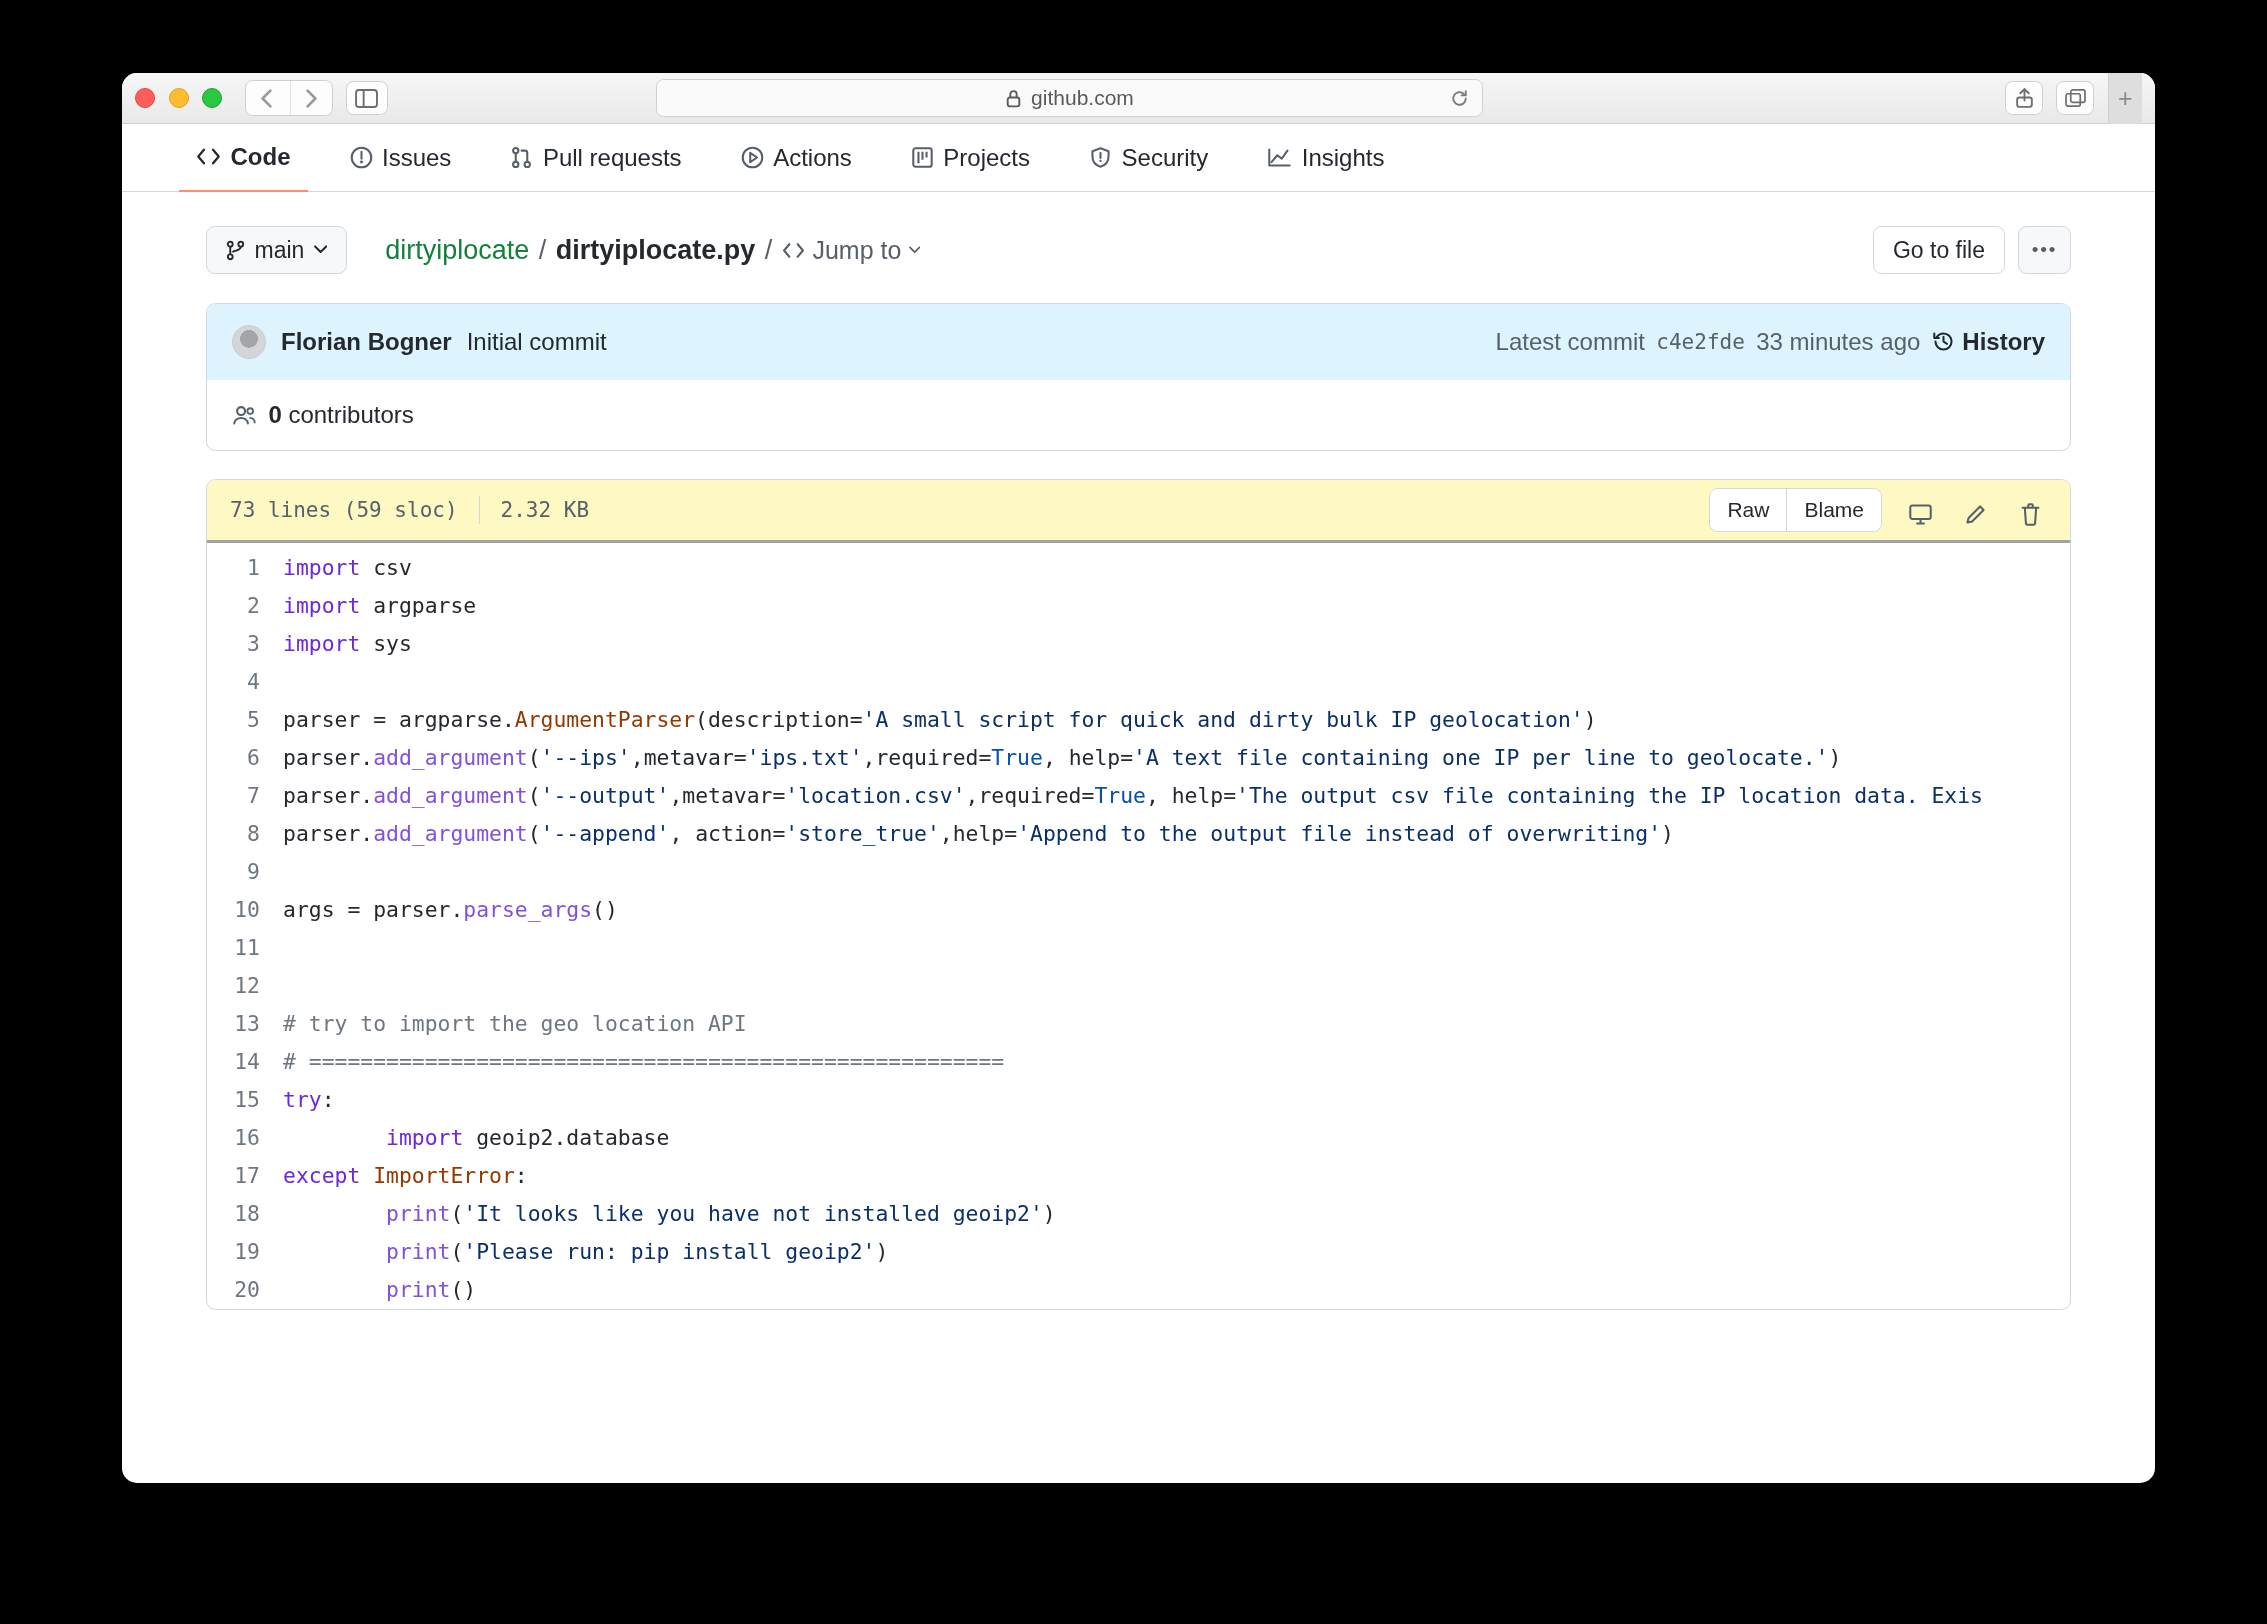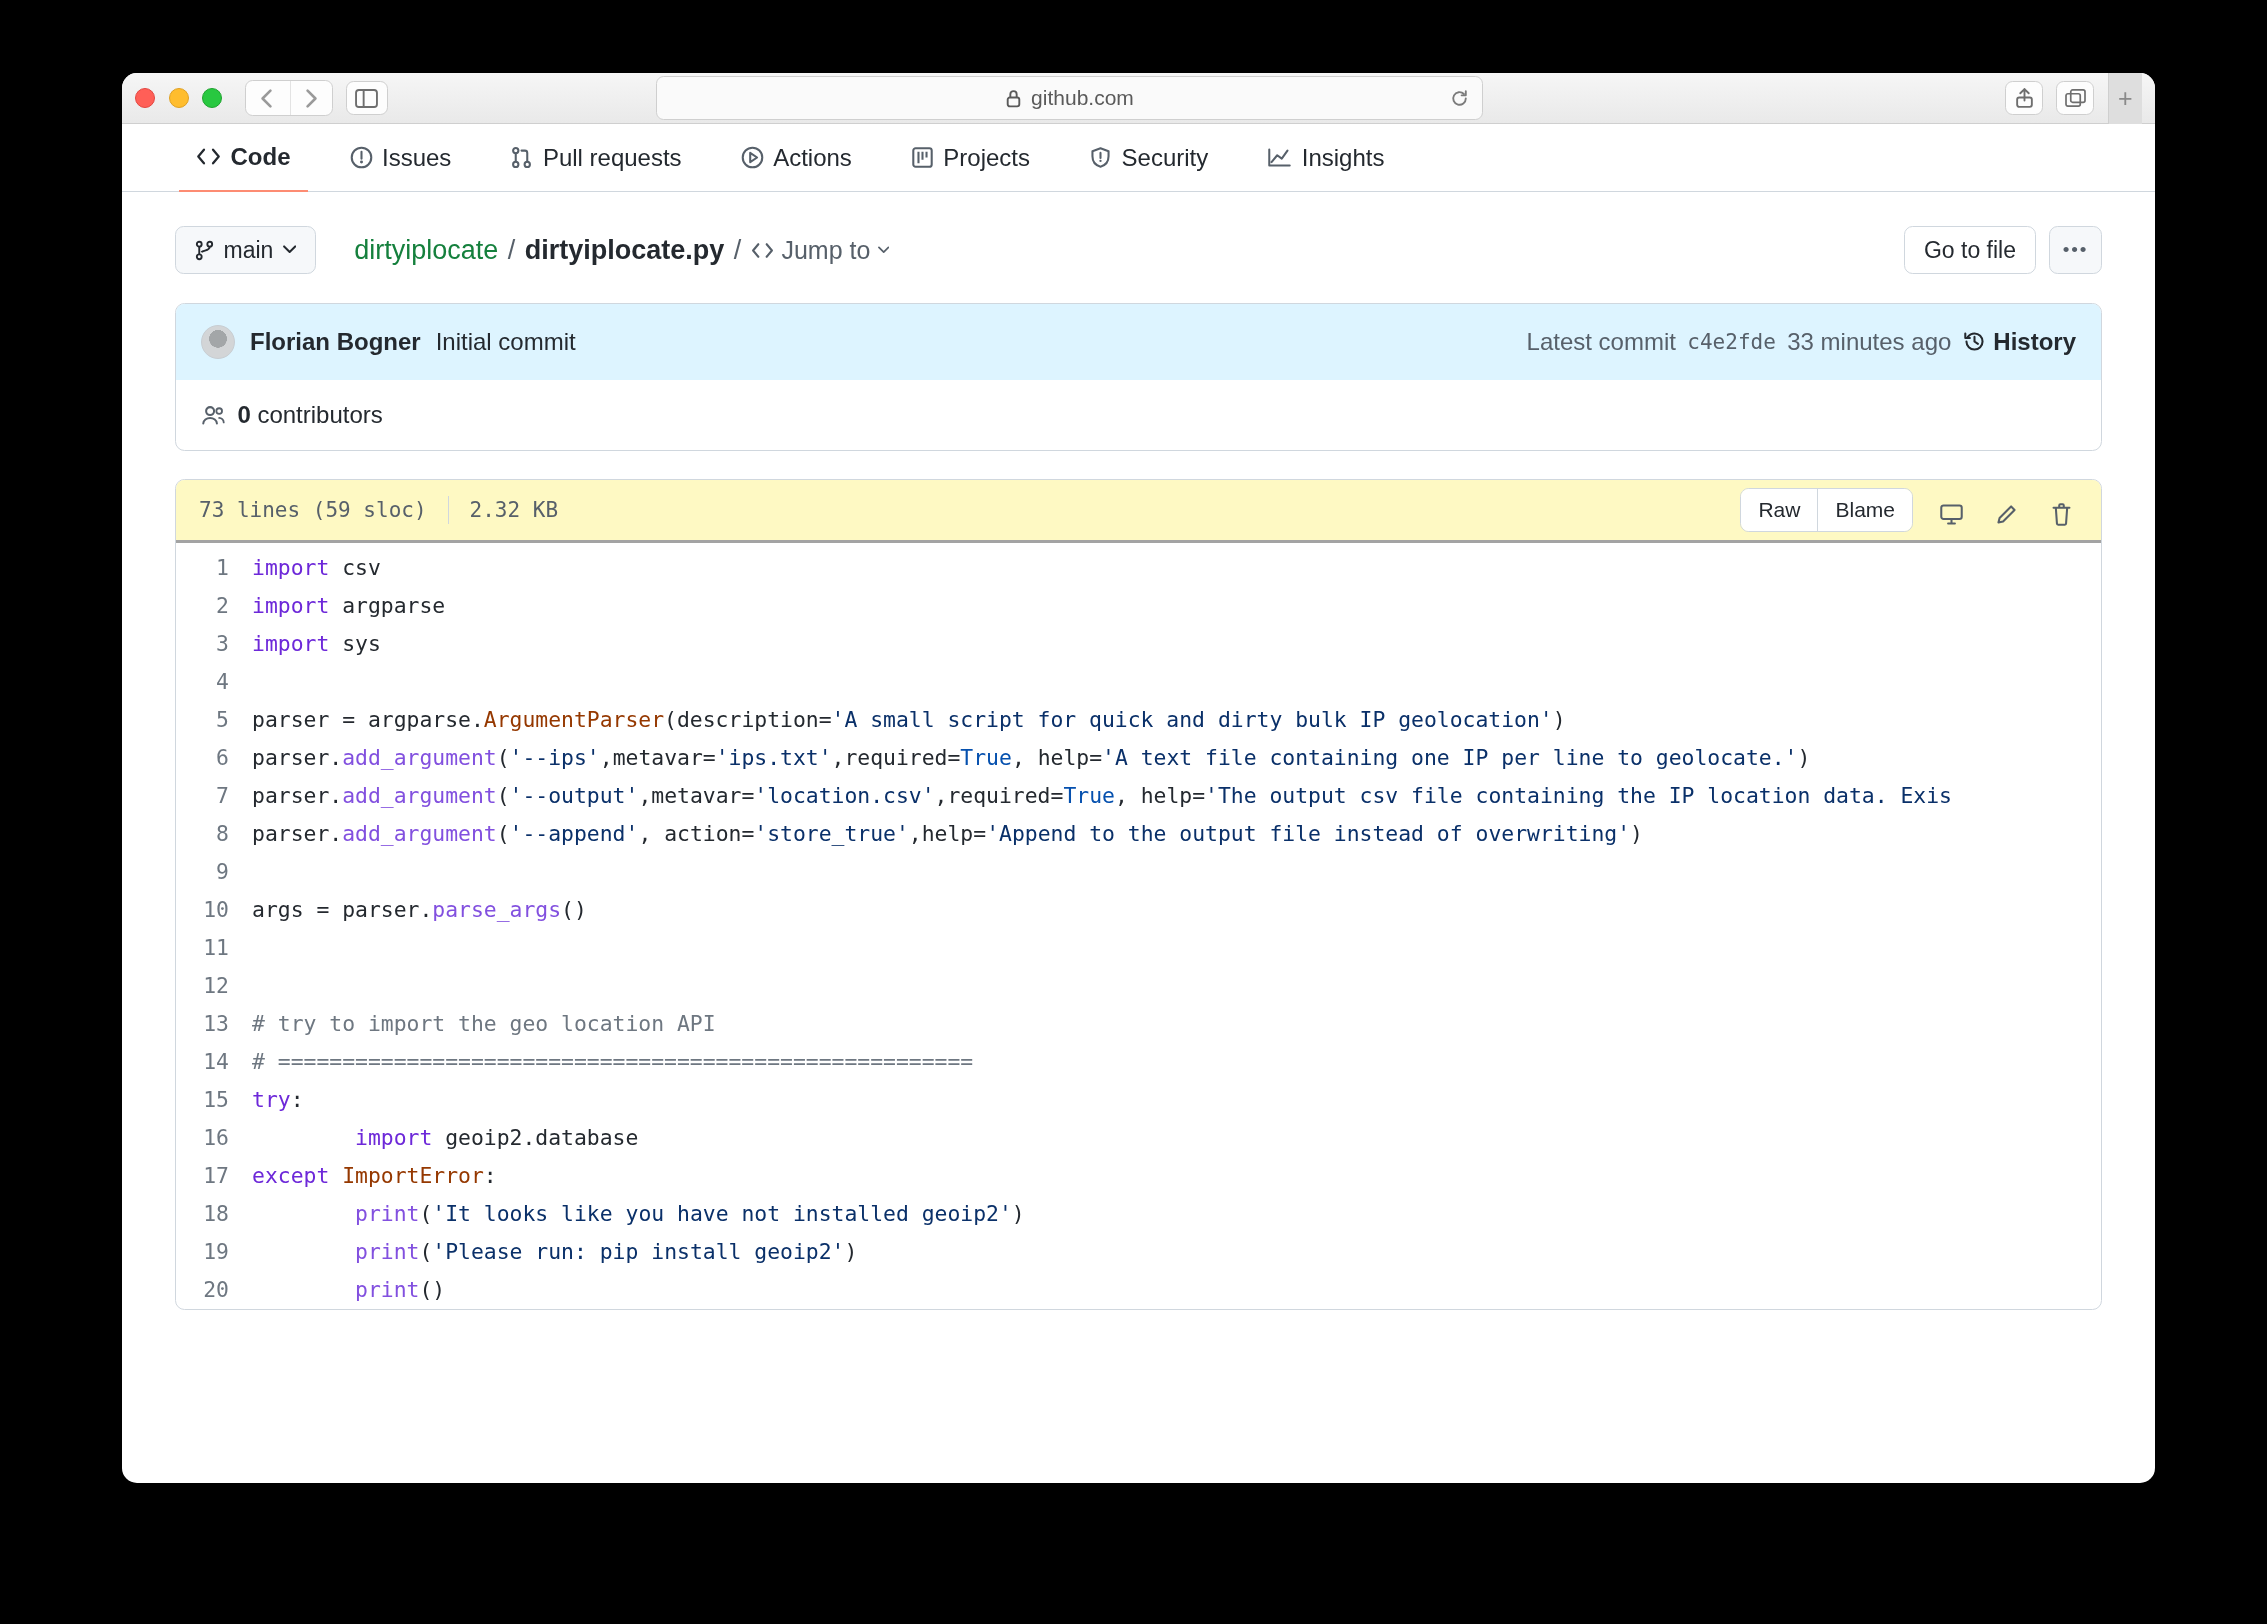--- a/index.html
+++ b/index.html
@@ -26,36 +26,36 @@
 }
 .traffic { display: flex; gap: 13.3px; margin-right: 9.5px; }
 .dot { width: 20px; height: 20px; border-radius: 50%; }
 .dot.red{background:#ff5f57;border:1px solid #e24640;}
 .dot.yellow{background:#ffbd2e;border:1px solid #dfa023;}
 .dot.green{background:#28c840;border:1px solid #1fa32f;}
 .nav-btns{display:flex;gap:1.9px;background:#fdfdfd;border:1px solid #cfcfcf;border-radius:7.6px;overflow:hidden;}
 .nav-btn{width:42px;height:34px;display:flex;align-items:center;justify-content:center;color:#9a9a9a;}
 .nav-btn + .nav-btn{border-left:1px solid #e3e3e3;}
 .sidebar-btn{width:42px;height:34px;border:1px solid #cfcfcf;border-radius:7.6px;display:flex;align-items:center;justify-content:center;color:#6e6e6e;background:#fdfdfd;}
-.addressbar{flex:0 0 827px;height:44px;margin-left:auto;margin-right:auto;background:#fafafa;border:1px solid #cfcfcf;border-radius:7.6px;display:flex;align-items:center;justify-content:center;color:#5a5a5a;font-size:21px;position:relative;}
+.addressbar{flex:0 0 827px;height:38px;margin-left:auto;margin-right:auto;background:#fafafa;border:1px solid #cfcfcf;border-radius:7.6px;display:flex;align-items:center;justify-content:center;color:#5a5a5a;font-size:21px;position:relative;}
 .addressbar .lock{margin-right:9.5px;}
 .addressbar .refresh{position:absolute;right:11.4px;color:#7b7b7b;}
 .tb-right{display:flex;gap:13.3px;margin-left:auto;align-items:center;}
 .tb-icon{width:38px;height:34px;border:1px solid #cfcfcf;border-radius:7.6px;display:flex;align-items:center;justify-content:center;color:#6e6e6e;background:#fdfdfd;}
 .newtab{width:34px;height:51px;display:flex;align-items:center;justify-content:center;color:#8a8a8a;font-size:25px;background:#dedede;border-left:1px solid #cfcfcf;}
 
 
 .repo-nav{height:68px;border-bottom:1px solid #d0d7de;display:flex;align-items:center;gap:25px;padding:0 57px;}
 .tab{display:flex;align-items:center;gap:9.5px;padding:0 17px;height:68px;color:#24292f;font-size:24px;cursor:pointer;}
 .tab .ico{color:#57606a;}
 .tab.active{font-weight:600;border-bottom:2.9px solid #fd8c73;height:68px;}
 .tab.active .ico{color:#24292f;}
 
 
-.page{padding:34px 53px;}
+.page{padding:34px 84px;}
 
 
 .row1{display:flex;align-items:center;gap:19px;}
 .btn{display:inline-flex;align-items:center;gap:9.5px;height:48px;padding:0 19px;border:1px solid #d0d7de;border-radius:8.6px;background:#f6f8fa;font-size:23px;color:#24292f;cursor:pointer;}
 .path{font-size:27px;color:#24292f;display:flex;align-items:center;gap:9.5px;}
 .path a{color:#15803d;text-decoration:none;}
 .path .sep{color:#57606a;}
 .path .file{font-weight:600;}
 .jump{display:inline-flex;align-items:center;gap:7.6px;color:#57606a;font-size:25px;cursor:pointer;}
 .row1-right{margin-left:auto;display:flex;gap:13px;}

